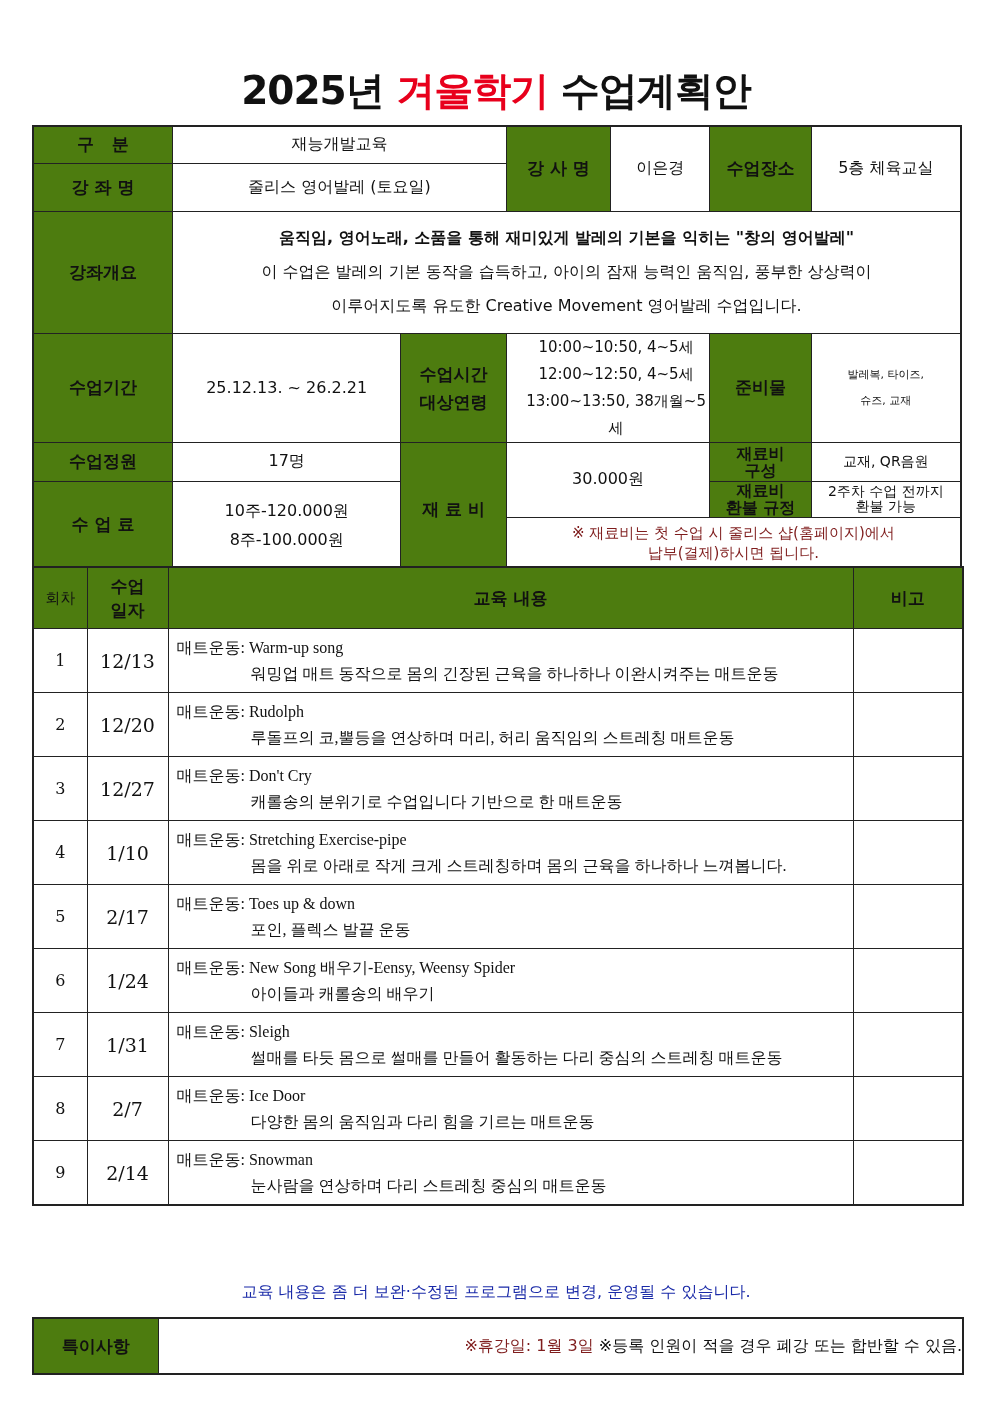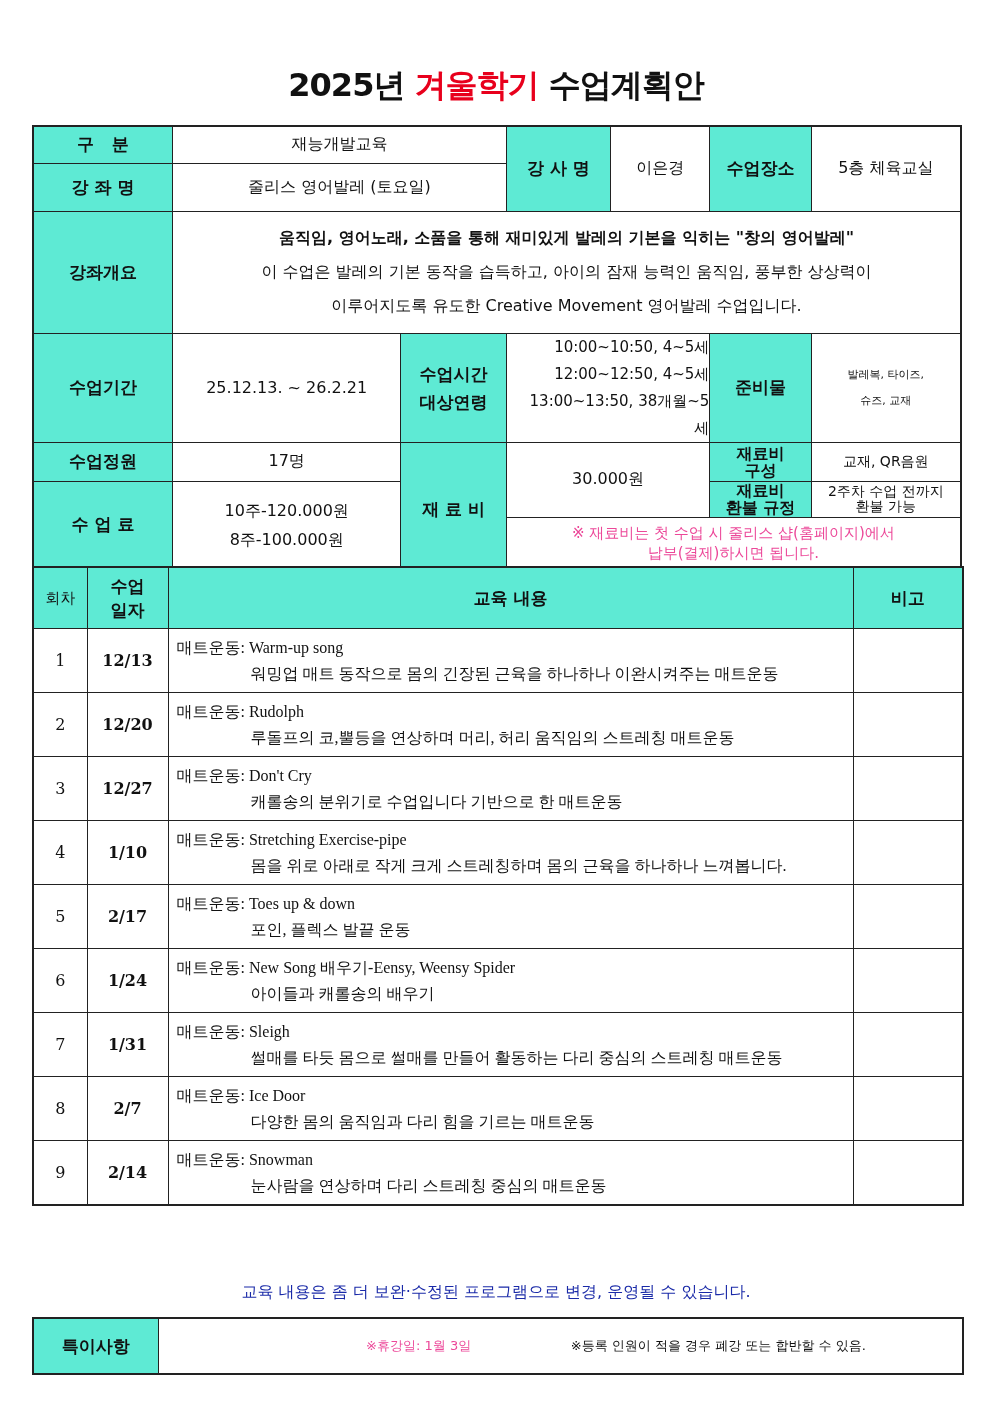--- a/index.html
+++ b/index.html
@@ -1,34 +1,34 @@
 <!DOCTYPE html>
 <html><head>
 <meta charset="utf-8">
 <style>
   html,body{margin:0;padding:0;background:#fff;}
   body{width:992px;height:1403px;position:relative;font-family:"DejaVu Sans","Liberation Sans",sans-serif;color:#111;}
-  .title{position:absolute;left:0;top:64px;width:992px;text-align:center;font-size:32px;font-weight:bold;letter-spacing:-1px;}
+  .title{position:absolute;left:0;top:64px;width:992px;text-align:center;font-size:39px;font-weight:bold;letter-spacing:-1px;}
   .title .red{color:#e8001c;}
   table{border-collapse:collapse;position:absolute;table-layout:fixed;}
   td{border:1px solid #222;text-align:center;vertical-align:middle;padding:0;font-size:16px;}
-  .hd{background:#5eead4;font-weight:bold;font-size:17px;}
+  .hd{background:#4d7c0f;font-weight:bold;font-size:17px;}
   .serif{font-family:"DejaVu Serif","Liberation Serif",serif;}
   #info{left:32px;top:125px;width:930px;border:2px solid #222;}
   #info td{border:1.5px solid #222;}
   .small{font-size:14px;line-height:15px;}
-  .redtxt{color:#ec4899;}
+  .redtxt{color:#7f1d1d;}
   #sched{left:32px;top:566px;width:930px;border:2px solid #222;padding-left:40px;}
   #sched td{border:1.5px solid #222;}
   #sched .hdrow td{height:60px;}
   #sched .row td{height:63px;}
   .content{text-align:left;padding-left:8px;font-size:16px;line-height:26px;font-family:Liberation Serif, serif;}
   .content .sub{padding-left:74px;}
   .num{font-size:16px;}
-  .date{font-size:16px;font-weight:bold;}
+  .date{font-size:19px;font-weight:normal;}
   .note{position:absolute;left:0;top:1282px;width:992px;text-align:center;color:#1a2aa8;font-size:16px;}
   #special{left:32px;top:1317px;width:930px;border:2px solid #222;}
   #special td{border:1.5px solid #222;height:54px;}
 </style>
 </head>
 <body>
 
 <div class="title">
   <span>2025년</span>
   <span class="red">겨울학기</span>
@@ -68,21 +68,21 @@
       <div>이루어지도록 유도한 Creative Movement 영어발레 수업입니다.</div>
     </td>
   </tr>
   <tr style="height:86px">
     <td class="hd">수업기간</td>
     <td>25.12.13. ~ 26.2.21</td>
     <td class="hd" style="line-height:28px">
       <div>수업시간</div>
       <div>대상연령</div>
     </td>
-    <td colspan="3" style="text-align:right;padding-left:16px;line-height:27px;font-size:15px;">
+    <td colspan="3" style="text-align:center;padding-left:16px;line-height:27px;font-size:15px;">
       <div>10:00~10:50,   4~5세</div>
       <div>12:00~12:50,   4~5세</div>
       <div>13:00~13:50, 38개월~5세</div>
     </td>
     <td colspan="2" class="hd">준비물</td>
     <td style="line-height:26px;font-size:11px">
       <div>발레복, 타이즈,</div>
       <div>슈즈, 교재</div>
     </td>
   </tr>
@@ -225,19 +225,19 @@
 <div class="note">교육 내용은 좀 더 보완·수정된 프로그램으로 변경, 운영될 수 있습니다.</div>
 
 <table id="special">
   <colgroup>
       <col style="width:125px">
       <col style="width:805px">
     </colgroup>
   <tbody>
       <tr>
     <td class="hd">특이사항</td>
-    <td style="text-align:center;padding-left:16px;font-size:13px">
+    <td style="text-align:right;padding-left:16px;font-size:16px">
       <span class="redtxt" style="display:inline-block;width:296px">※휴강일: 1월 3일</span>
       <span>※등록 인원이 적을 경우 폐강 또는 합반할 수 있음.</span>
     </td>
   </tr>
 </tbody>
   </table>
 
 </body></html>

